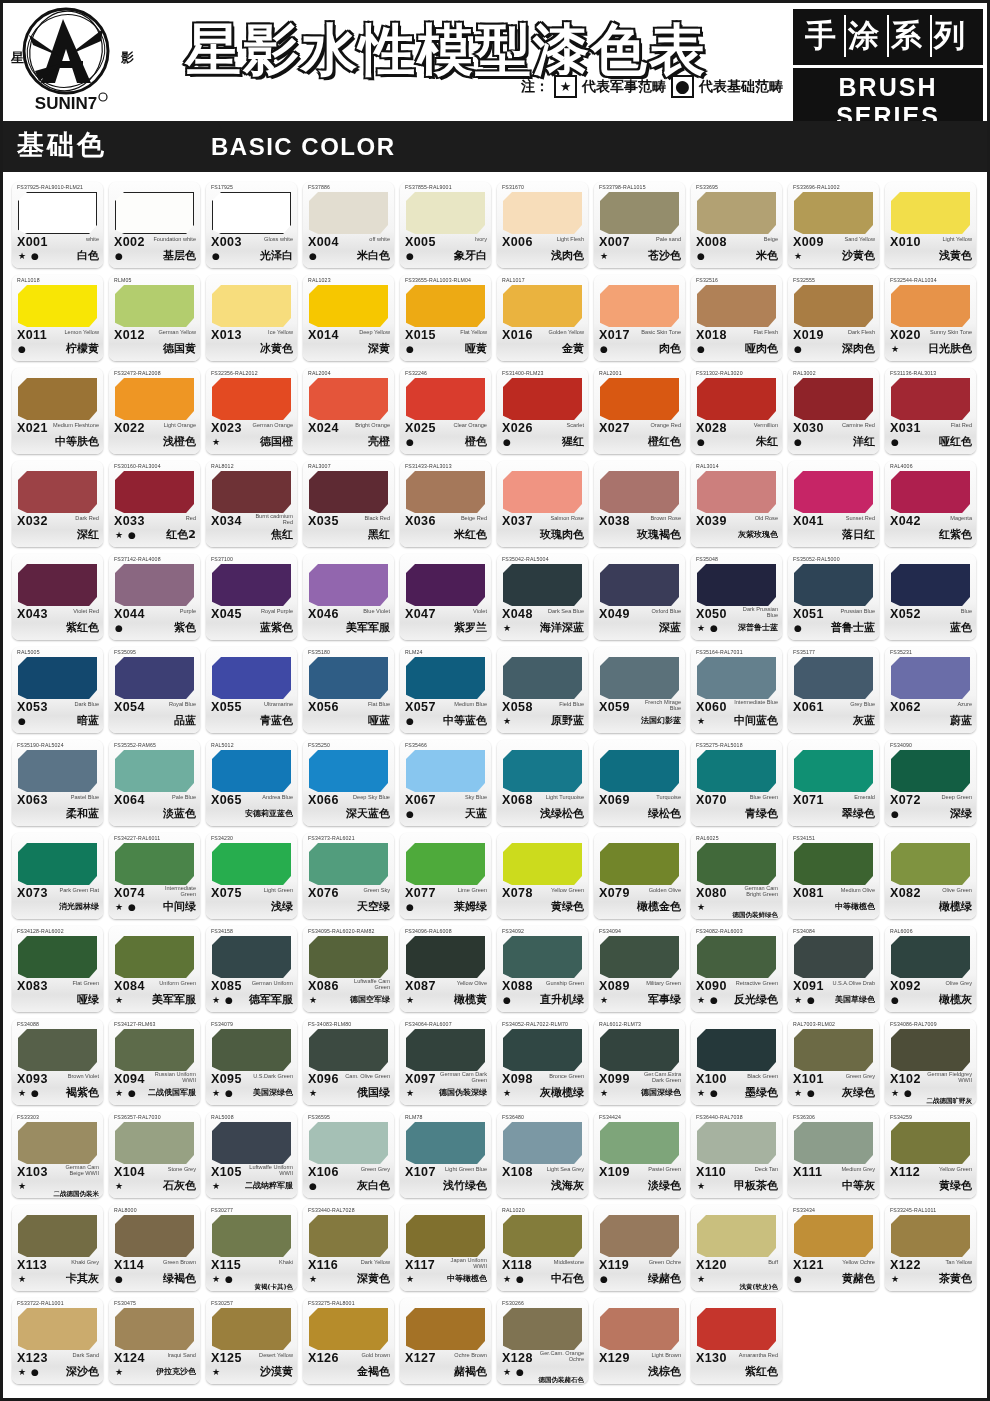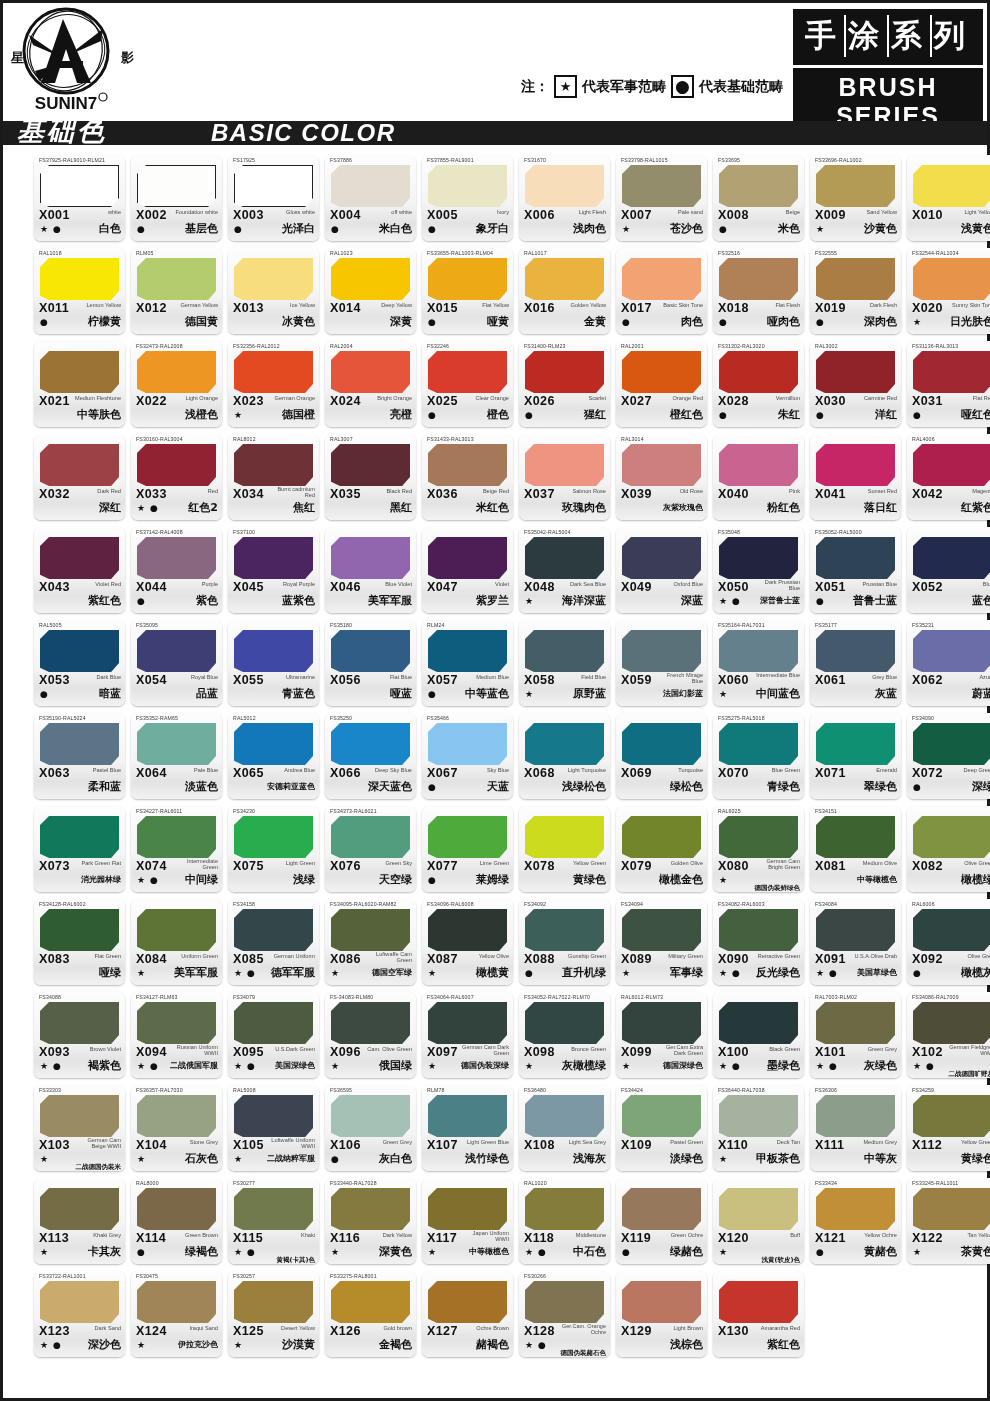--- a/index.html
+++ b/index.html
@@ -78,24 +78,23 @@
   .brush-en{
     background:#111;color:#fff;text-align:center;
     font-family:"Liberation Sans",sans-serif;
     font-size:25px;font-weight:bold;letter-spacing:2px;
     padding:3px 0 5px 0;margin-top:3px;
     border:2px solid #111;
   }
 
   
   .section-bar{
-    position:relative;height:24px;width:100%;
+    position:relative;height:51px;width:100%;
     background:#1c1c1c;display:flex;align-items:center;
     overflow:hidden;
-    font-style:italic;
   }
   .section-cn{
     position:relative;z-index:2;
     color:#fff;font-family:"DejaVu Sans",sans-serif;
     font-size:27px;font-weight:bold;letter-spacing:3px;
     padding-left:14px;width:200px;box-sizing:border-box;
     margin-top:-4px;
   }
   .section-cn-bg{
     position:absolute;left:0;top:-12px;width:236px;height:54px;
@@ -109,21 +108,21 @@
     margin-left:8px;
   }
 
   
   .grid{
     position:relative;
     padding:10px 9px 4px 9px;
     display:grid;
     grid-template-columns:repeat(10,91px);
     grid-auto-rows:93px;
-    column-gap:6px;row-gap:0px;margin-left:22px;
+    column-gap:6px;row-gap:0px;
   }
   .cell{
     position:relative;width:91px;height:86px;
     border-radius:7px;
     background:linear-gradient(180deg,#fdfdfd 0%,#f4f4f4 56%,#e3e3e3 80%,#f2f2f2 100%);
     box-shadow:0 1px 2px rgba(0,0,0,.28);
     box-sizing:border-box;
     overflow:hidden;
   }
   .fs{
@@ -191,20 +190,21 @@
         <rect x="40" y="56" width="32" height="7" fill="#111"></rect>
         <path d="M18 30 L50 52 L22 40 Z" fill="#111"></path>
         <path d="M92 24 L58 50 L90 36 Z" fill="#111"></path>
         <path d="M24 66 L52 58 L28 76 Z" fill="#111"></path>
         <text x="55" y="104" font-family="Liberation Sans, sans-serif" font-size="17" font-weight="bold" fill="#111" text-anchor="middle">SUNIN7</text>
         <circle cx="92" cy="92" r="4" fill="none" stroke="#111" stroke-width="1.2"></circle>
       </svg>
     </div>
 
     <div class="title-block">
+      <div class="main-title">星影水性模型漆色表</div>
       <div class="note-row">
         <span>注：</span>
         <span class="note-box">★</span>
         <span>代表军事范畴</span>
         <span class="note-box circ">●</span>
         <span>代表基础范畴</span>
       </div>
     </div>
 
     <div class="brush-block">
@@ -648,41 +648,41 @@
         <div class="codeline">
           <div class="code">X037</div>
           <div class="en">Salmon Rose</div>
         </div>
         <div class="botline">
           <div class="sym"></div>
           <div class="cn">玫瑰肉色</div>
         </div>
       </div>
       <div class="cell">
+        <div class="fs"></div>
+        <div class="chip" style="background: rgb(169, 115, 108);"></div>
+        <div class="codeline">
+          <div class="code">X038</div>
+          <div class="en">Brown Rose</div>
+        </div>
+        <div class="botline">
+          <div class="sym"></div>
+          <div class="cn">玫瑰褐色</div>
+        </div>
+      </div>
+      <div class="cell">
         <div class="fs">RAL3014</div>
         <div class="chip" style="background: rgb(204, 127, 125);"></div>
         <div class="codeline">
           <div class="code">X039</div>
           <div class="en">Old Rose</div>
         </div>
         <div class="botline">
           <div class="sym"></div>
           <div class="cn sm">灰紫玫瑰色</div>
-        </div>
-      </div>
-      <div class="cell">
-        <div class="fs"></div>
-        <div class="chip" style="background: rgb(203, 99, 144);"></div>
-        <div class="codeline">
-          <div class="code">X040</div>
-          <div class="en">Pink</div>
-        </div>
-        <div class="botline">
-          <div class="sym"></div>
-          <div class="cn">粉红色</div>
         </div>
       </div>
       <div class="cell">
         <div class="fs"></div>
         <div class="chip" style="background: rgb(198, 37, 102);"></div>
         <div class="codeline">
           <div class="code">X041</div>
           <div class="en">Sunset Red</div>
         </div>
         <div class="botline">

